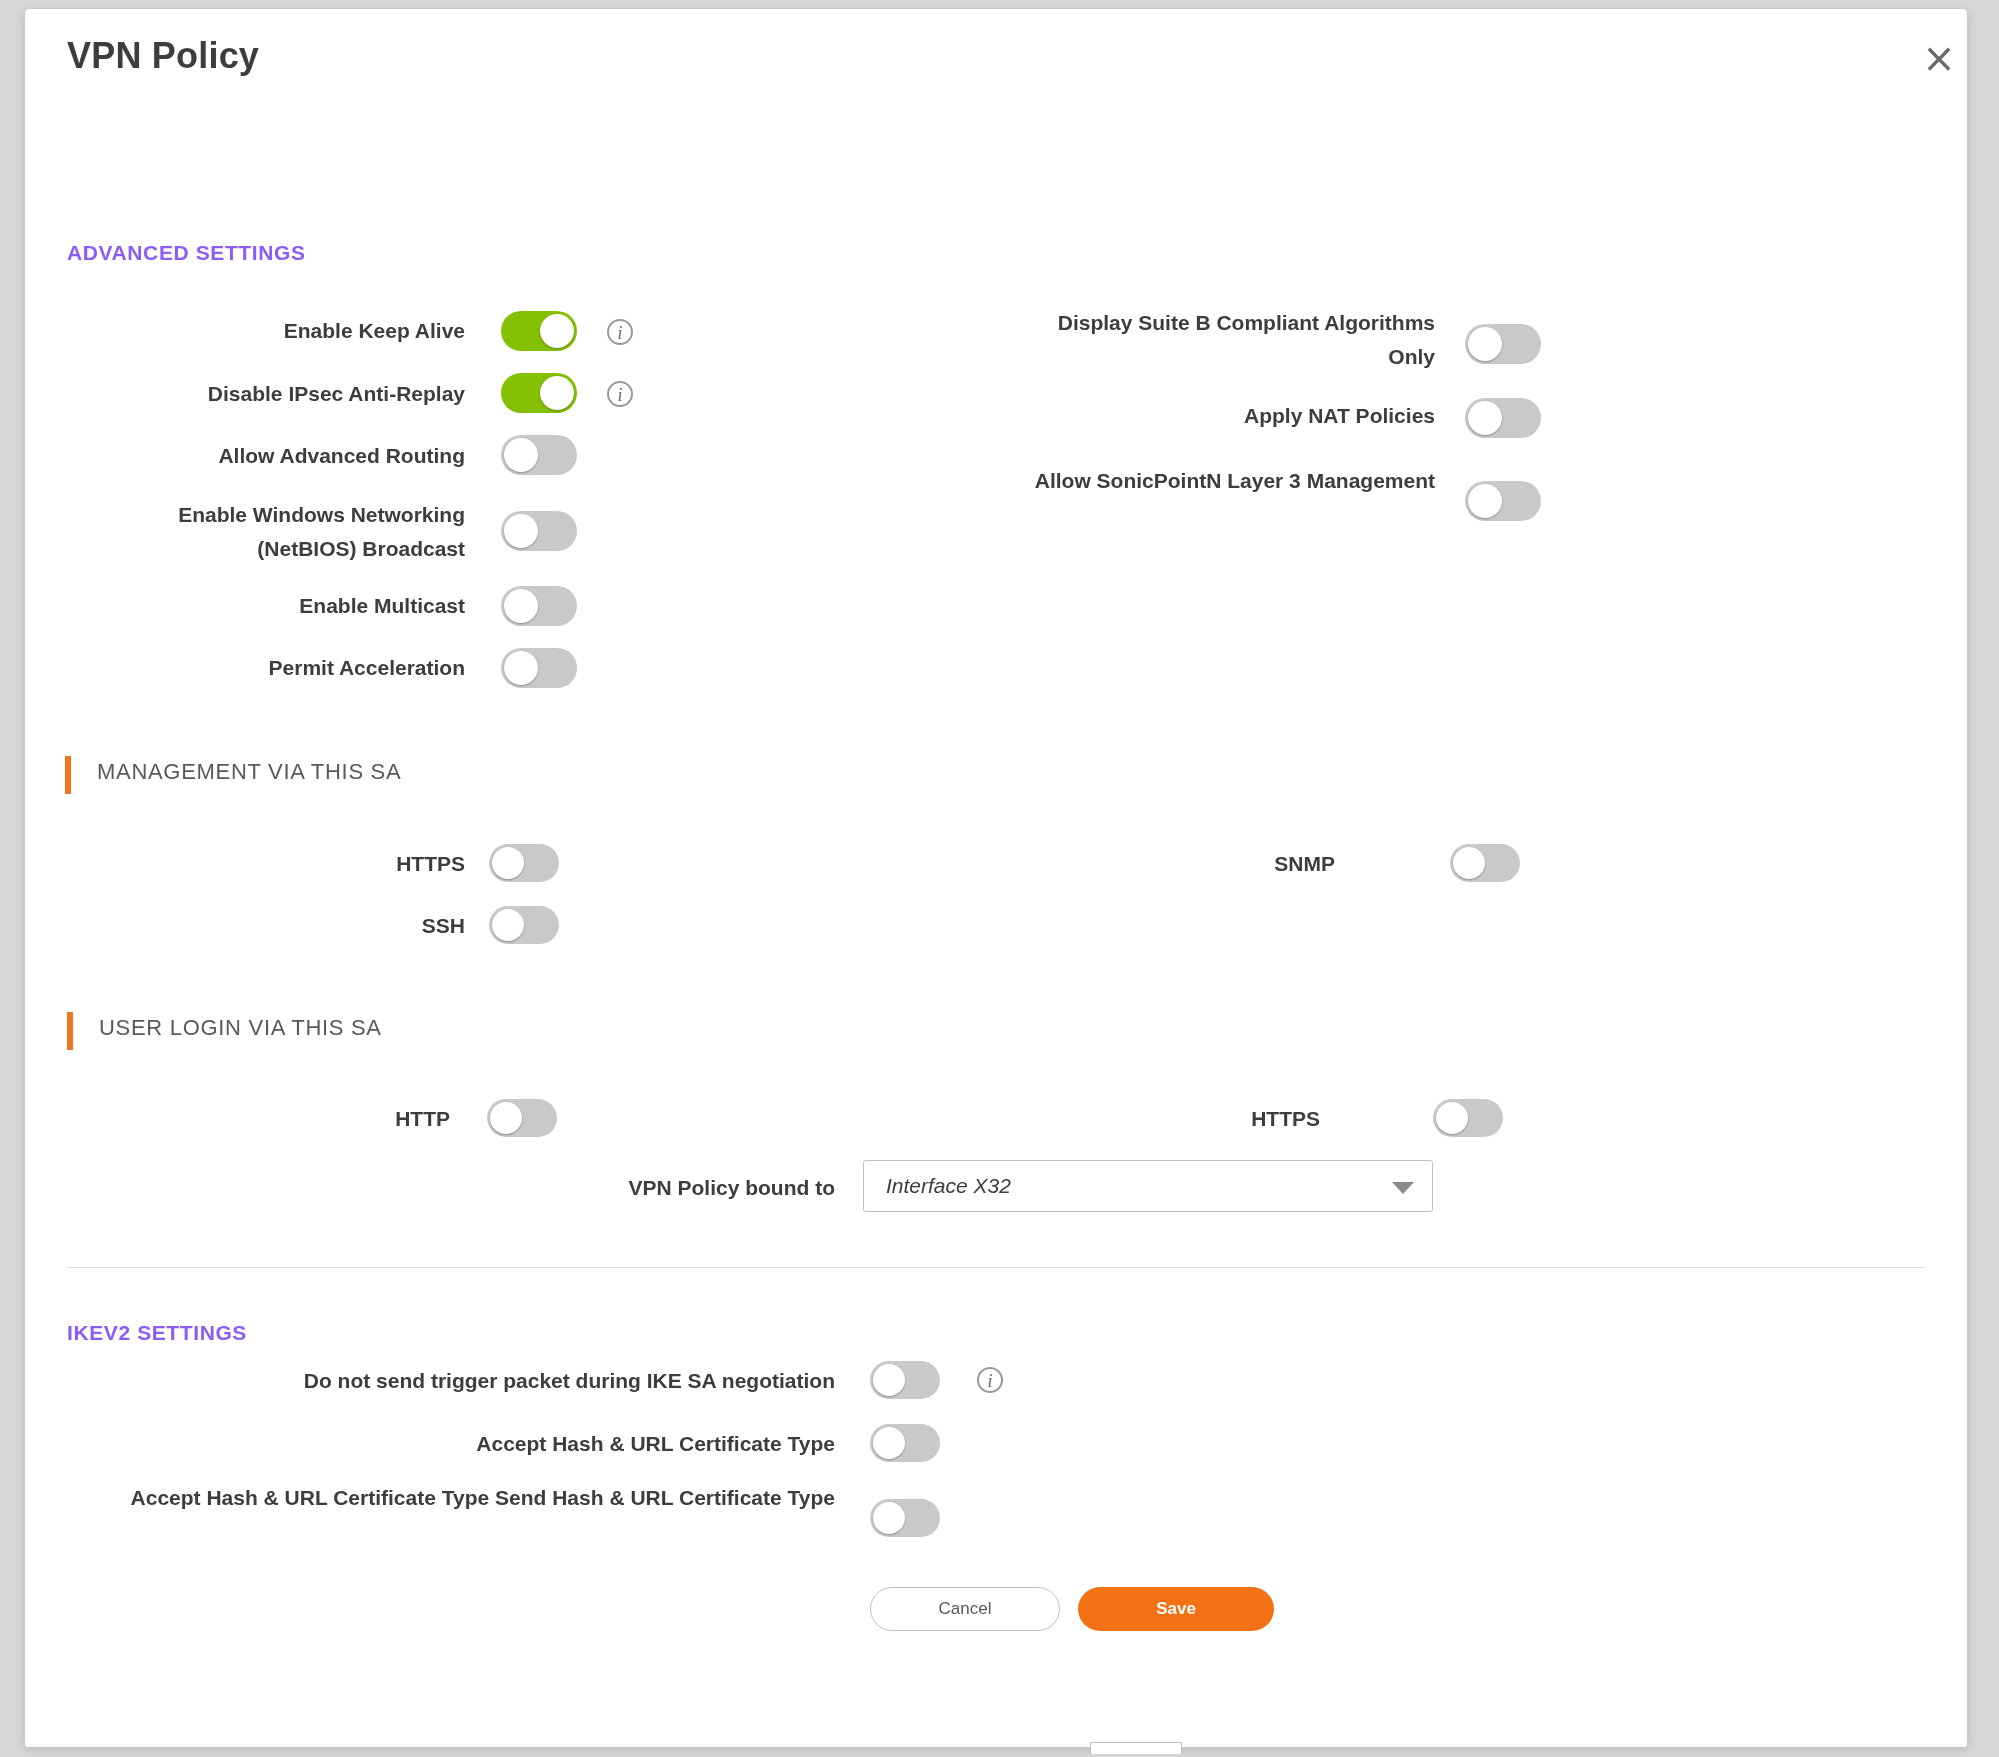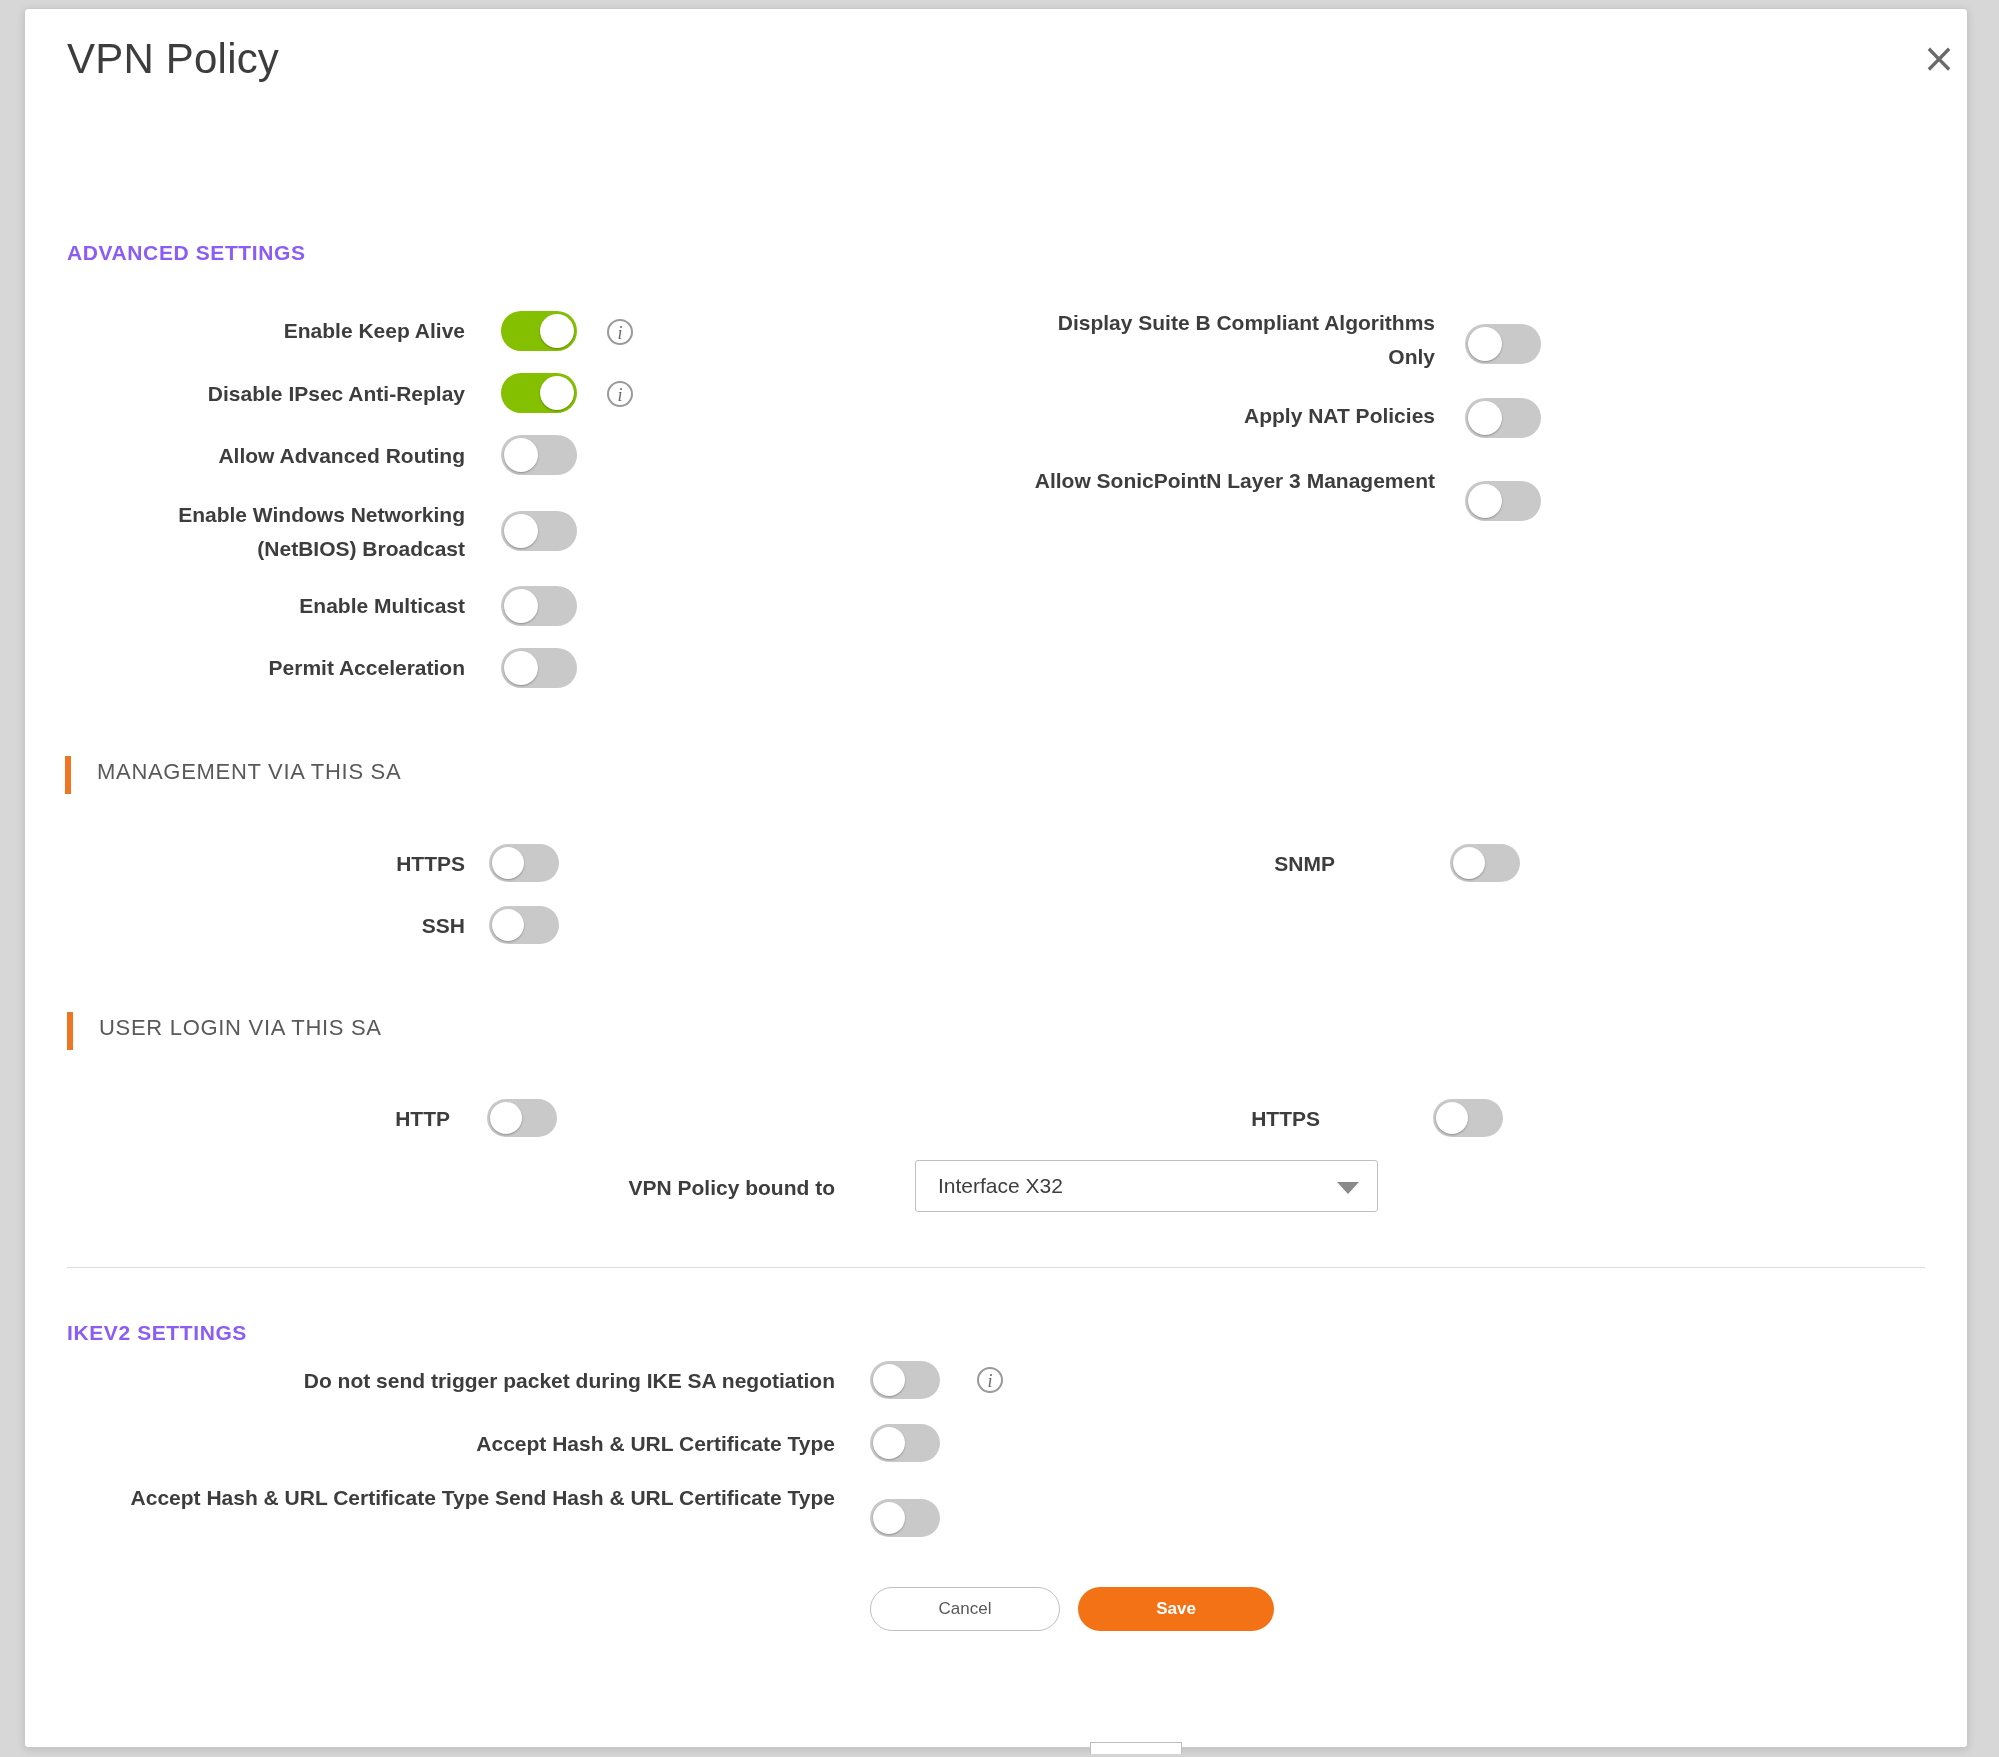--- a/index.html
+++ b/index.html
@@ -26,23 +26,23 @@
     color: #6a6a6a;
     font-size: 40px;
     line-height: 38px;
     text-align: center;
     cursor: pointer;
     font-family: "DejaVu Sans", sans-serif;
   }
   .title {
     position: absolute;
     left: 42px; top: 26px;
-    font-size: 42px;
+    font-size: 36px;
     color: #3d3d3d;
-    font-weight: 400;
+    font-weight: 700;
     letter-spacing: 0.2px;
   }
   
   .tabs {
     position: absolute;
     left: 42px; top: 139px;
     width: 1858px;
     height: 62px;
     border-bottom: 2px solid #ee7623;
     display: flex;
@@ -269,21 +269,21 @@
   <div class="toggle small" style="left:462px; top:1090px;">
       <div class="knob"></div>
     </div>
 
   <div class="row-label" style="left:1045px; top:1093px; width:250px;">HTTPS</div>
   <div class="toggle small" style="left:1408px; top:1090px;">
       <div class="knob"></div>
     </div>
 
   <div class="row-label" style="left:380px; top:1162px; width:430px;">VPN Policy bound to</div>
-  <div class="select" style="left:890px; top:1151px; width:463px;">
+  <div class="select" style="left:838px; top:1151px; width:570px;font-style:italic;">
     <span>Interface X32</span>
     <span class="caret"></span>
   </div>
 
   <div class="divider" style="left:42px; top:1258px; width:1858px;"></div>
 
   <div class="section-head" style="left:42px; top:1312px;">IKEV2 SETTINGS</div>
 
   <div class="row-label" style="left:120px; top:1355px; width:690px;">Do not send trigger packet during IKE SA negotiation</div>
   <div class="toggle small" style="left:845px; top:1352px;">

